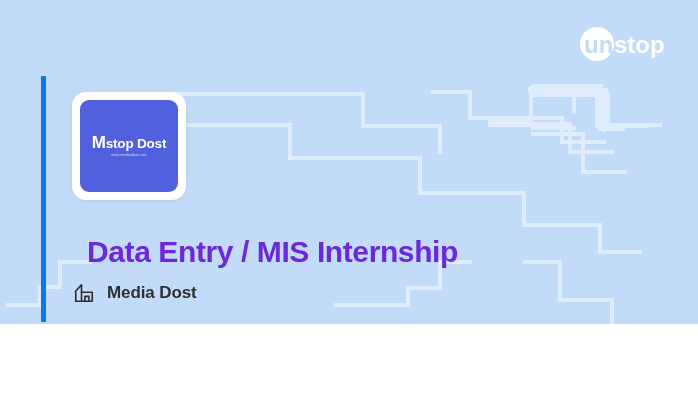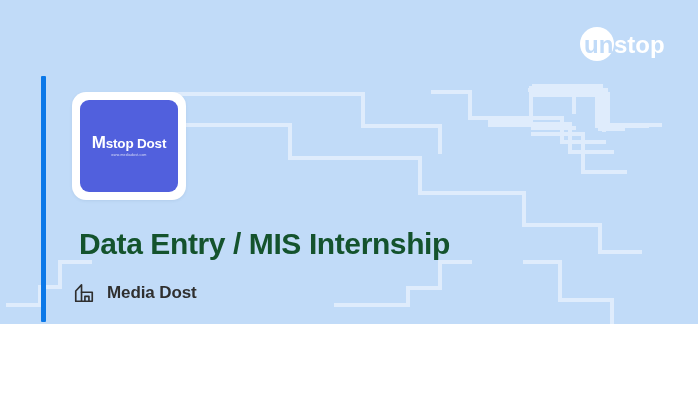--- a/index.html
+++ b/index.html
@@ -92,24 +92,24 @@
     letter-spacing: 0.25px;
     line-height: 1;
     white-space: nowrap;
   }
 
   
   #job-title {
     position: absolute;
     left: 73px;
     top: 220px;
-    margin: 6px;
+    margin: 14px;
     font-size: 30px;
     font-weight: 700;
-    color: #14532d;
+    color: #6d28d9;
     letter-spacing: -0.4px;
     line-height: 1.2;
     white-space: nowrap;
   }
 
   
   #company-row {
     position: absolute;
     left: 73px;
     top: 282px;

